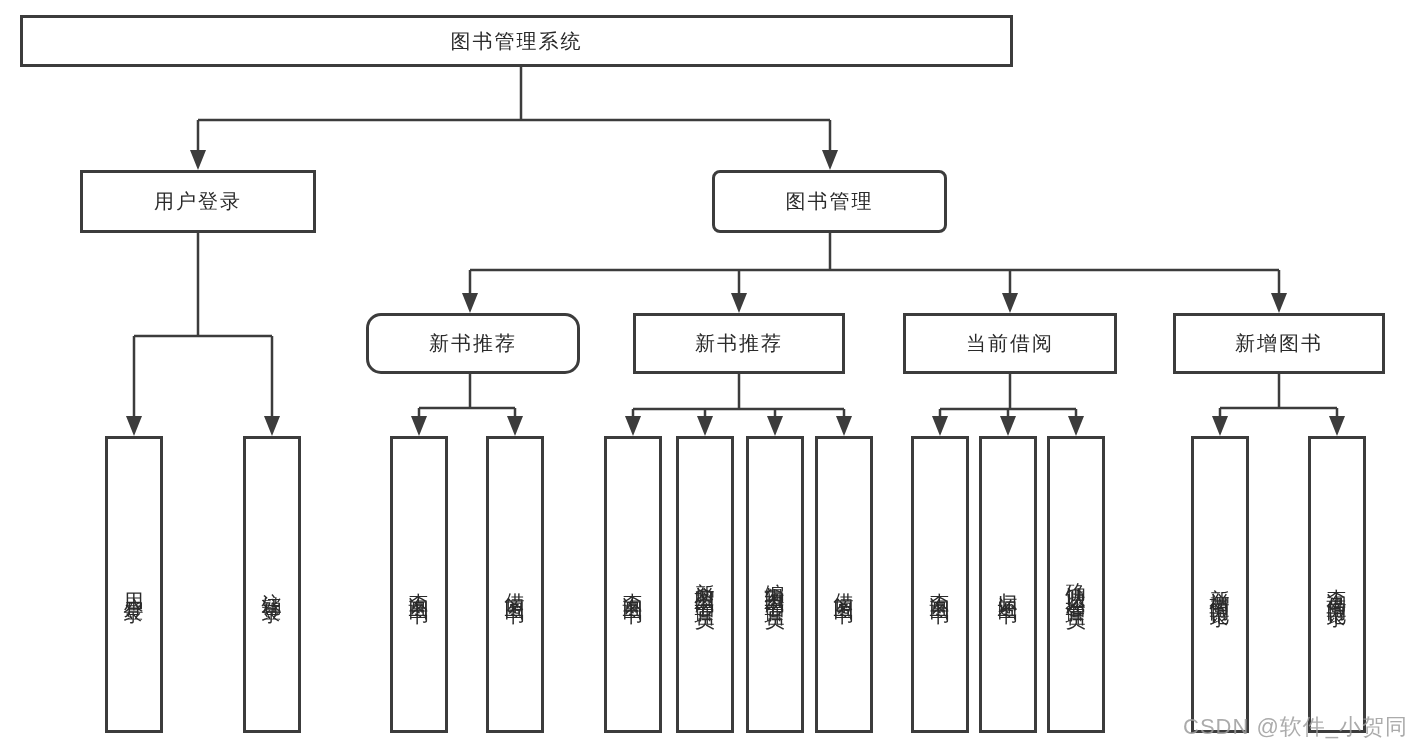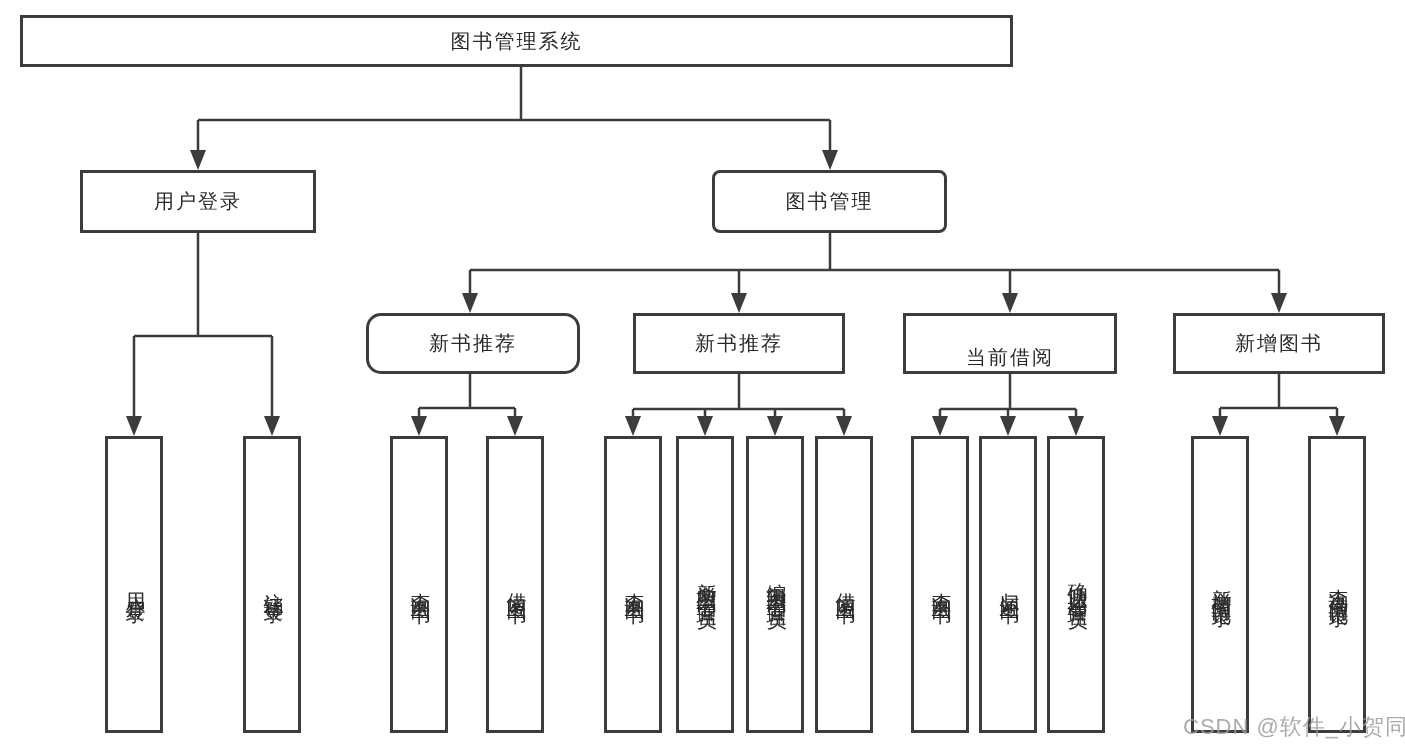--- a/index.html
+++ b/index.html
@@ -22,41 +22,40 @@
   }
   .node {
     position: absolute;
     box-sizing: border-box;
     background: #ffffff;
     border: 3px solid #3c3c3c;
     display: flex;
     align-items: center;
     justify-content: center;
     color: #2a2a2a;
-    font-family: Liberation Mono, monospace;
   }
   .node span {
     font-size: 20px;
     letter-spacing: 2px;
     white-space: nowrap;
   }
   .leaf span {
     writing-mode: vertical-rl;
     text-orientation: mixed;
     letter-spacing: 4px;
     font-size: 20px;
     line-height: 1;
   }
   
   .n-root    { left: 20px;   top: 15px;  width: 993px; height: 52px; }
   .n-user    { left: 80px;   top: 170px; width: 236px; height: 63px; }
   .n-mgmt    { left: 712px;  top: 170px; width: 235px; height: 63px; border-radius: 8px; }
   .n-newbook { left: 366px;  top: 313px; width: 214px; height: 61px; border-radius: 15px; }
   .n-bborrow { left: 633px;  top: 313px; width: 212px; height: 61px; }
-  .n-current { left: 903px;  top: 313px; width: 214px; height: 61px; align-items: flex-end; }
+  .n-current { left: 903px;  top: 313px; width: 214px; height: 61px; }
   .n-records { left: 1173px; top: 313px; width: 212px; height: 61px; }
   
   .leaf { top: 436px; height: 297px; width: 58px; }
   .l-a1 { left: 105px; }
   .l-a2 { left: 243px; }
   .l-b1 { left: 390px; }
   .l-b2 { left: 486px; }
   .l-c1 { left: 604px; }
   .l-c2 { left: 676px; }
   .l-c3 { left: 746px; }

